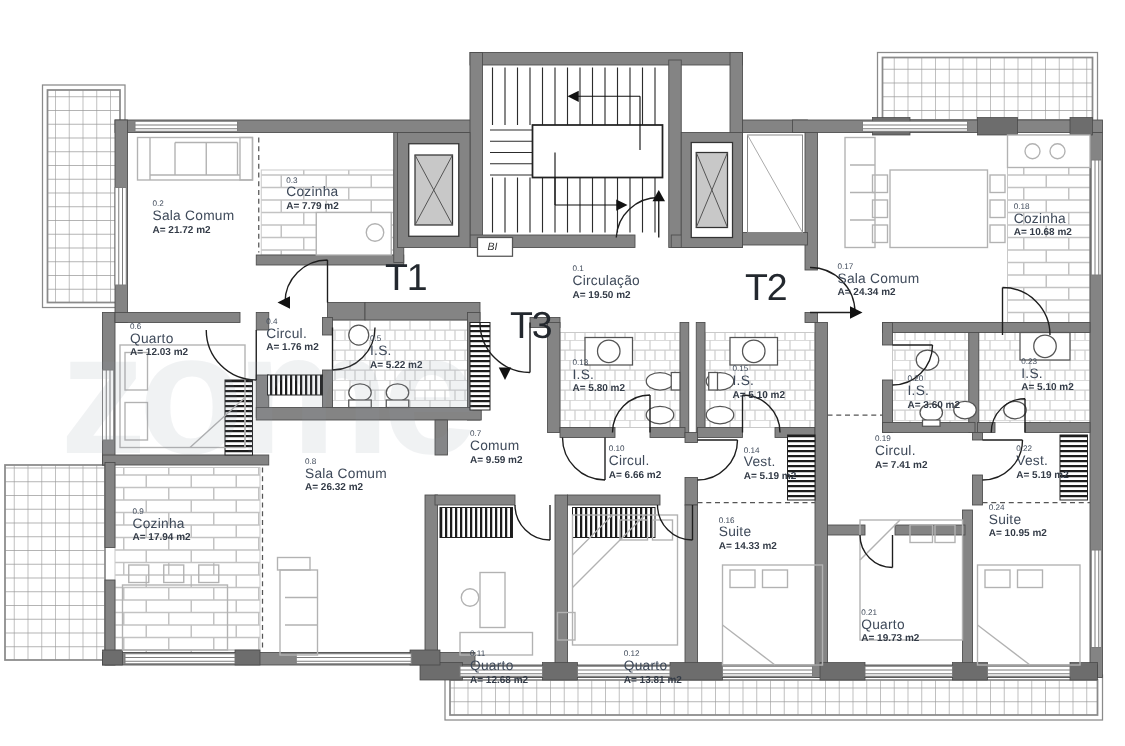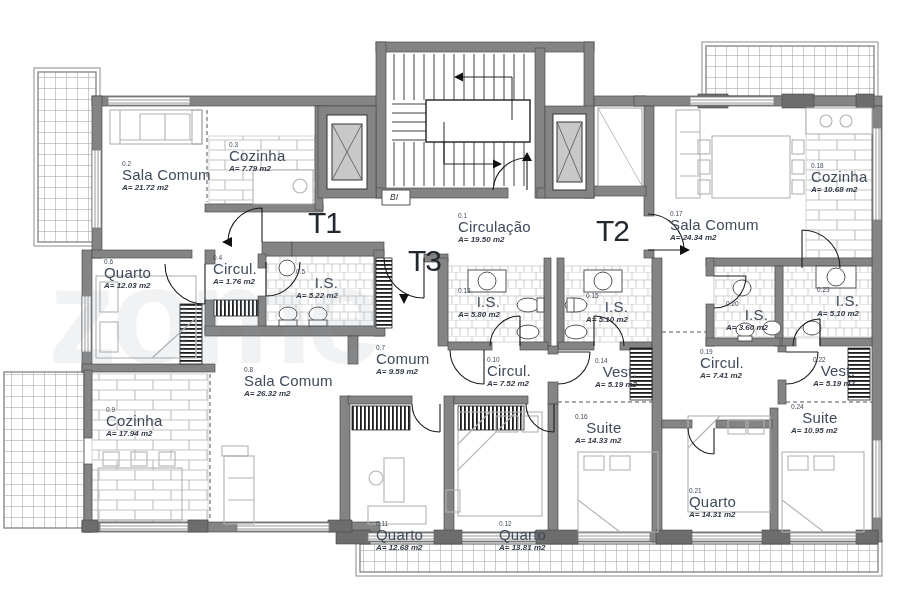--- a/index.html
+++ b/index.html
@@ -1,22 +1,22 @@
 <!DOCTYPE html>
 <html><head>
 <meta charset="utf-8">
 <style>
   html,body{margin:0;padding:0;background:#ffffff;}
   .plan{position:relative;width:900px;height:597px;background:#ffffff;overflow:hidden;
         font-family:"Liberation Sans",sans-serif;}
   .plan svg{position:absolute;left:0;top:0;z-index:1;}
   .room-label{position:absolute;z-index:2;color:#3f4a5a;line-height:1.12;white-space:nowrap;}
   .room-label .rnum{font-size:6.5px;}
-  .room-label .rname{font-size:15px;letter-spacing:.2px;text-align:right;}
-  .room-label .rarea{font-size:8px;font-weight:bold;color:#333b47;font-style:italic;}
+  .room-label .rname{font-size:11px;letter-spacing:.2px;}
+  .room-label .rarea{font-size:8px;font-weight:bold;color:#333b47;}
   .apt-label{position:absolute;z-index:2;font-size:30px;color:#23282e;letter-spacing:-1px;text-align:center;}
   .bi-label{position:absolute;z-index:3;font-size:8.5px;color:#333;font-style:italic;}
   .watermark{position:absolute;left:48px;top:236px;z-index:3;font-size:138px;font-weight:bold;
              color:#8d99a6;opacity:.12;letter-spacing:-6px;pointer-events:none;}
 </style>
 </head>
 <body>
 
 <div class="plan">
 
@@ -433,21 +433,21 @@
   <div class="rarea">A= 26.32 m2</div>
 </div>
 <div class="room-label" style="left:106px;top:406px">
   <div class="rnum">0.9</div>
   <div class="rname">Cozinha</div>
   <div class="rarea">A= 17.94 m2</div>
 </div>
 <div class="room-label" style="left:487px;top:356px">
   <div class="rnum">0.10</div>
   <div class="rname">Circul.</div>
-  <div class="rarea">A= 7.52 m2</div>
+  <div class="rarea">A= 6.66 m2</div>
 </div>
 <div class="room-label" style="left:376px;top:520px">
   <div class="rnum">0.11</div>
   <div class="rname">Quarto</div>
   <div class="rarea">A= 12.68 m2</div>
 </div>
 <div class="room-label" style="left:499px;top:520px">
   <div class="rnum">0.12</div>
   <div class="rname">Quarto</div>
   <div class="rarea">A= 13.81 m2</div>
@@ -488,21 +488,21 @@
   <div class="rarea">A= 7.41 m2</div>
 </div>
 <div class="room-label" style="left:726px;top:300px">
   <div class="rnum">0.20</div>
   <div class="rname">I.S.</div>
   <div class="rarea">A= 3.60 m2</div>
 </div>
 <div class="room-label" style="left:689px;top:487px">
   <div class="rnum">0.21</div>
   <div class="rname">Quarto</div>
-  <div class="rarea">A= 14.31 m2</div>
+  <div class="rarea">A= 19.73 m2</div>
 </div>
 <div class="room-label" style="left:813px;top:356px">
   <div class="rnum">0.22</div>
   <div class="rname">Vest.</div>
   <div class="rarea">A= 5.19 m2</div>
 </div>
 <div class="room-label" style="left:817px;top:286px">
   <div class="rnum">0.23</div>
   <div class="rname">I.S.</div>
   <div class="rarea">A= 5.10 m2</div>

